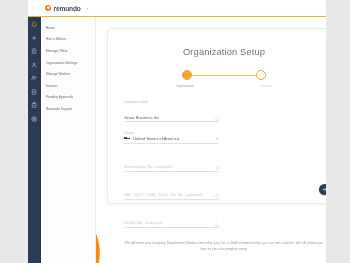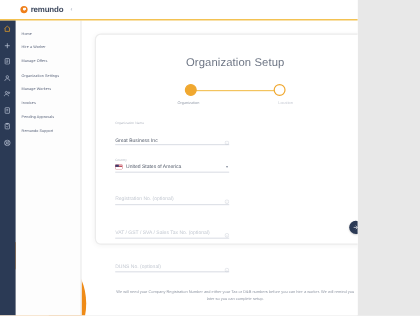--- a/index.html
+++ b/index.html
@@ -7,20 +7,21 @@
     width: 350px; height: 263px;
     font-family: "Liberation Sans", sans-serif;
     background: #e8e8e8;
     overflow: hidden;
   }
   #app {
     position: relative;
     width: 298px; height: 263px;
     background: #ffffff;
     overflow: hidden;
+    margin-left: 28px;
   }
 
   
   #sidebar {
     position: absolute; left: 0; top: 0;
     width: 13px; height: 263px;
     background: #2b3a55;
     z-index: 5;
     display: flex; flex-direction: column;
     align-items: center;

